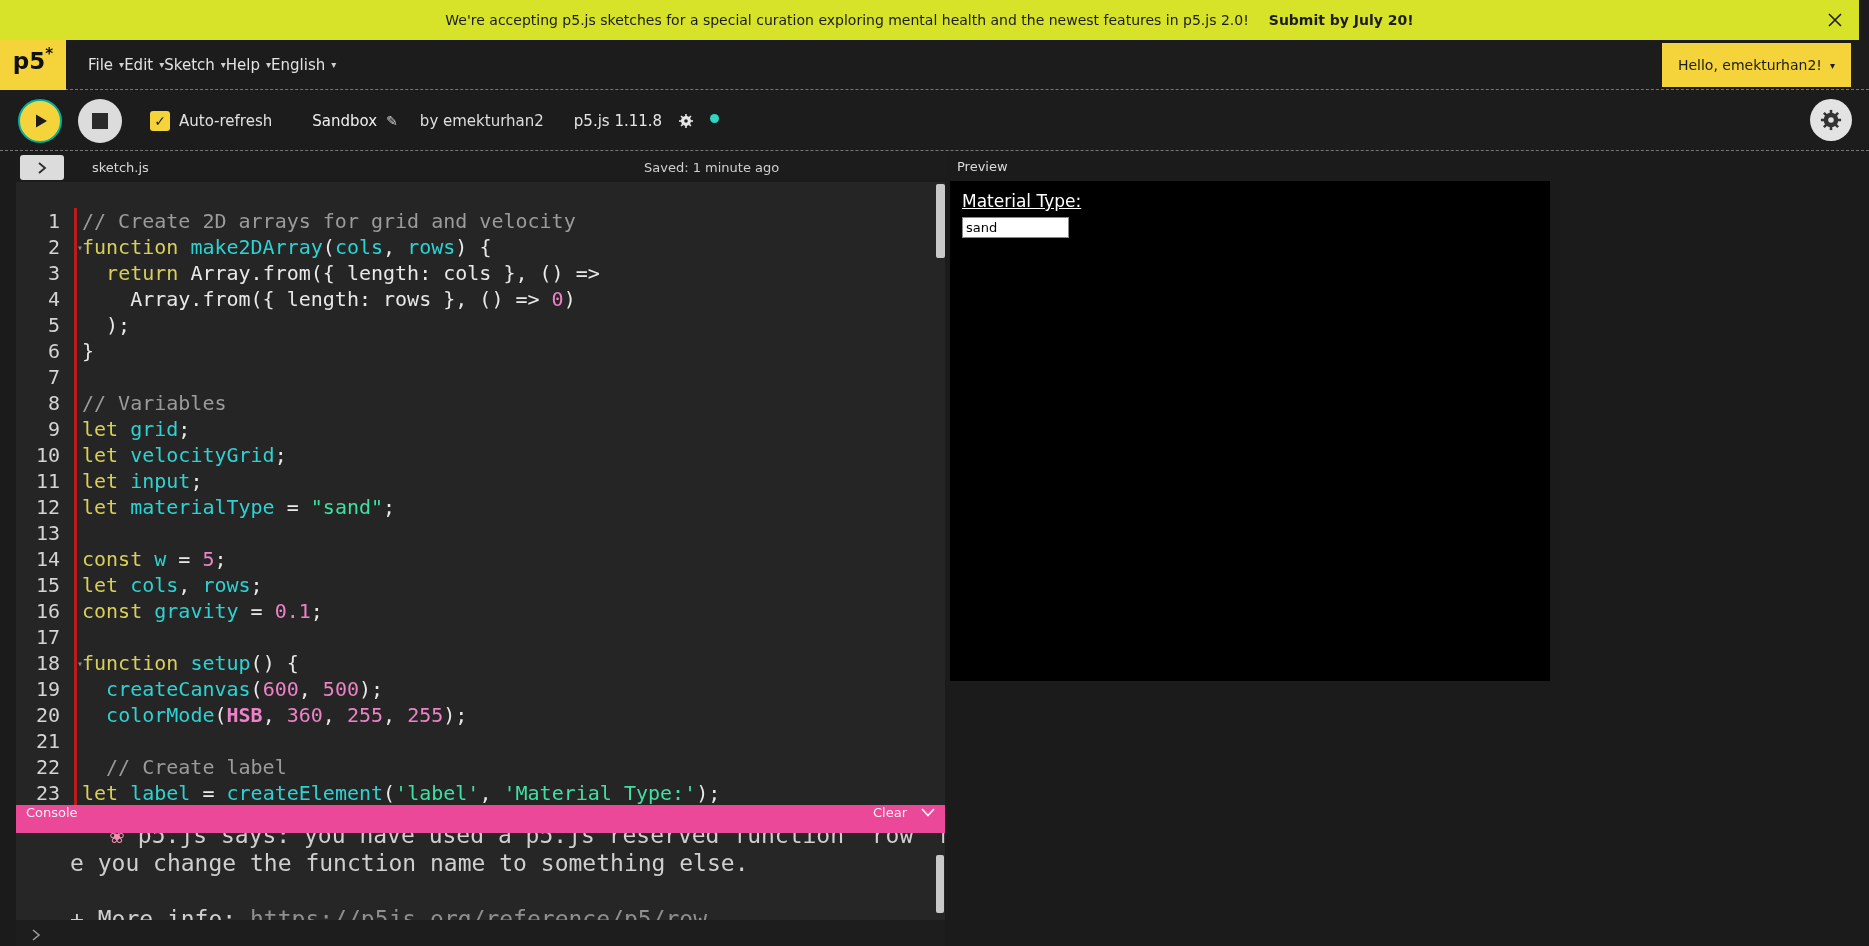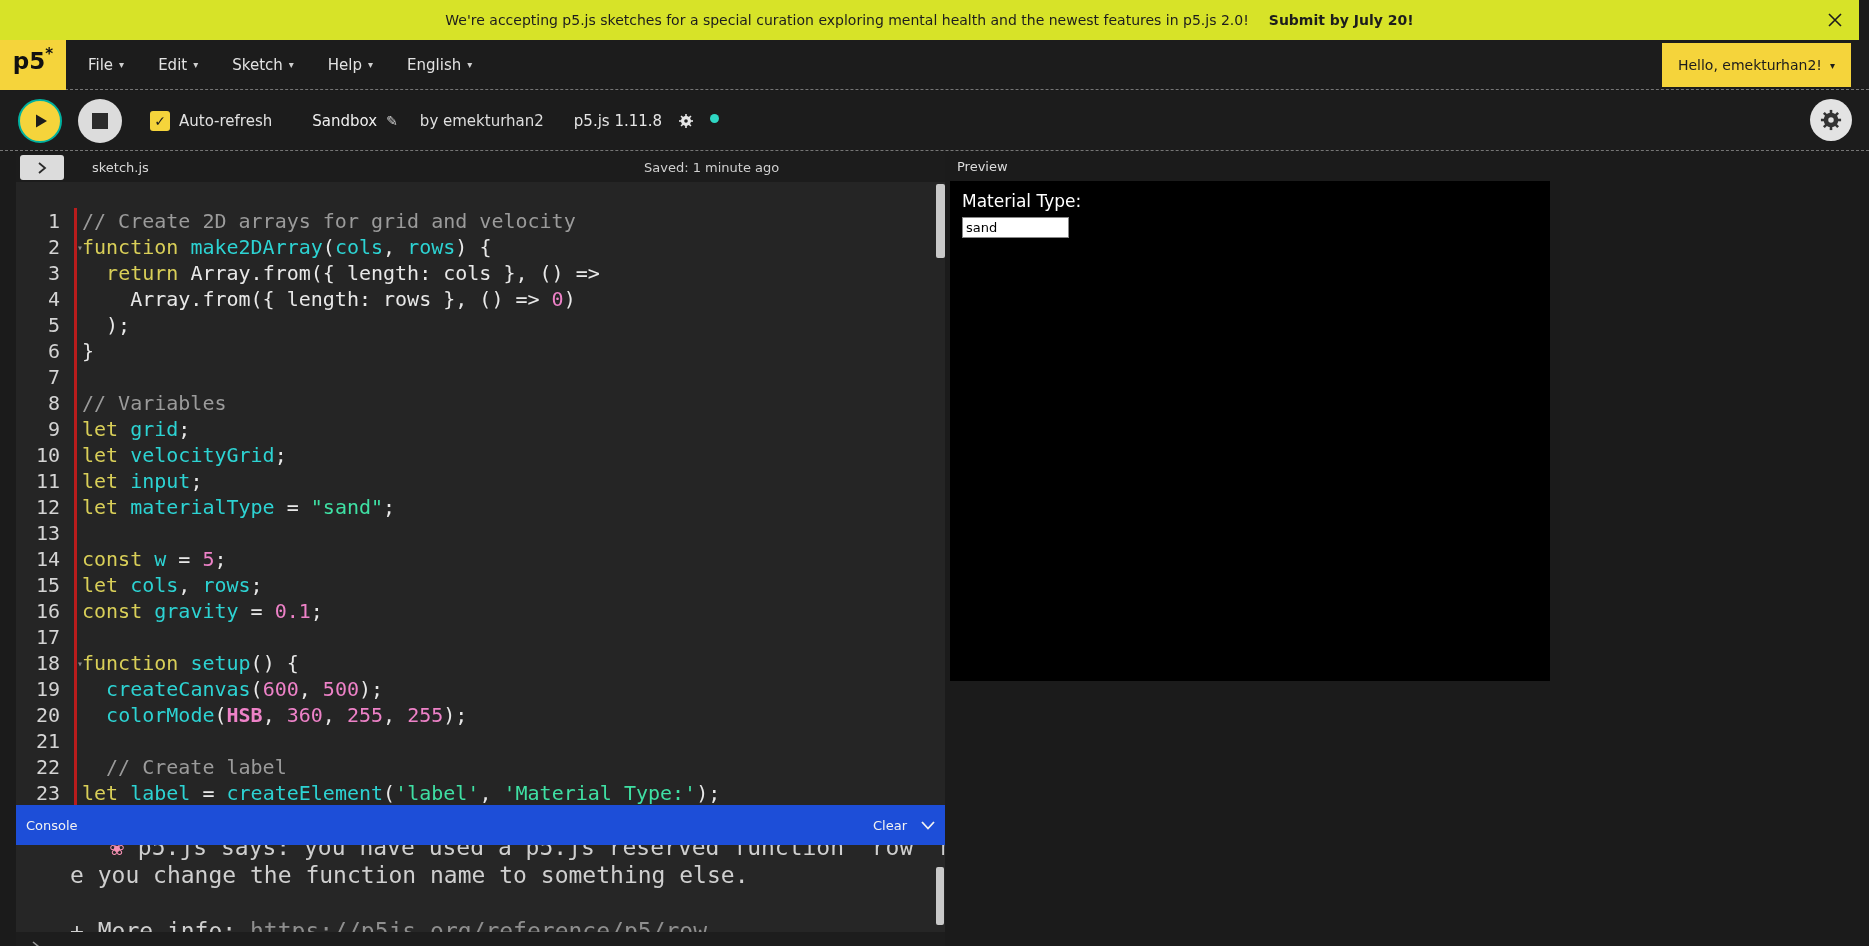--- a/index.html
+++ b/index.html
@@ -16,21 +16,21 @@
                   display:flex; align-items:center; justify-content:center; cursor:pointer; }
 
   
   .menubar { position:absolute; left:0; top:40px; width:1869px; height:50px;
              background:#1c1c1c; border-bottom:1px dashed #767676;
              display:flex; align-items:center; }
   .logo { width:66px; height:50px; background:#f5d43b; color:#111; font-weight:bold;
           font-size:23px; display:flex; align-items:flex-start; justify-content:center;
           padding-top:8px; cursor:pointer; }
   .logo .ast { font-size:15px; line-height:1; margin-top:-1px; }
-  .menu-items { display:flex; align-items:center; margin-left:22px; gap:34px; }
+  .menu-items { display:flex; align-items:center; margin-left:22px; }
   .menu-item { color:#e2e2e2; font-size:15px; display:flex; align-items:center; gap:6px; cursor:pointer; }
   .menu-item .caret { font-size:10px; color:#cfcfcf; }
   .account-btn { position:absolute; right:18px; top:3px; height:44px; background:#f5d43b;
                  color:#1c1c1c; font-size:14px; border:none; padding:0 16px;
                  display:flex; align-items:center; gap:8px; cursor:pointer;
                  font-family:inherit; }
   .account-btn .caret { font-size:10px; }
 
   
   .toolbar { position:absolute; left:0; top:91px; width:1869px; height:60px;
@@ -79,22 +79,22 @@
   .tok-vr  { color:#2dd3d3; }
   .tok-str { color:#3fe0a4; }
   .tok-num { color:#ee82c8; }
   .tok-hsb { color:#ee82c8; font-weight:bold; }
   .tok-pl  { color:#e8e8e8; }
   .editor-scrollthumb { position:absolute; right:0; top:2px; width:9px; height:74px;
                         background:#c9c9c9; border-radius:2px; cursor:pointer; }
 
   
   .console { position:absolute; left:16px; top:805px; width:929px; height:141px; }
-  .console-header { position:relative; height:40px; background:#1d4ed8; display:flex;
-                    align-items:center; padding:0 10px; }
+  .console-header { position:relative; height:28px; background:#ec4899; display:flex;
+                    padding:0 10px; }
   .console-title { color:#f2f2f2; font-size:13px; }
   .console-actions { position:absolute; right:10px; display:flex; align-items:center; gap:14px; }
   .clear-btn { background:none; border:none; color:#f2f2f2; font-size:13px; cursor:pointer;
                font-family:inherit; }
   .console-collapse { cursor:pointer; display:flex; align-items:center; }
   .console-out { position:relative; height:87px; background:#262626; overflow:hidden;
                  font-family:"DejaVu Sans Mono","Liberation Mono",monospace; font-size:23px;
                  color:#cfcfcf; padding-left:54px; }
   .console-scroll { margin-top:-12px; }
   .console-line { height:28px; line-height:28px; white-space:pre; }
@@ -104,21 +104,21 @@
   .console-scrollthumb { position:absolute; right:1px; top:22px; width:8px; height:58px;
                          background:#c9c9c9; border-radius:2px; cursor:pointer; }
   .console-input-row { position:relative; height:30px; background:#1d1d1d; cursor:text; }
   .prompt { position:absolute; left:14px; top:7px; }
 
   
   .preview-pane { position:absolute; left:950px; top:152px; width:919px; height:794px; }
   .preview-title { height:29px; color:#dcdcdc; font-size:13px; display:flex;
                    align-items:center; padding-left:7px; }
   .sketch-canvas { position:relative; width:600px; height:500px; background:#000; }
-  .canvas-label { position:absolute; left:12px; top:10px; color:#fff; font-size:17px; }
+  .canvas-label { position:absolute; left:12px; top:10px; color:#fff; font-size:17px;text-decoration:underline; }
   .material-input { position:absolute; left:12px; top:36px; width:107px; height:21px;
                     background:#fff; color:#000; border:1px solid #888; font-size:13px;
                     padding:1px 3px; font-family:inherit; }
 </style>
 </head>
 <body>
 
 <div class="page">
 
   <div class="banner">

